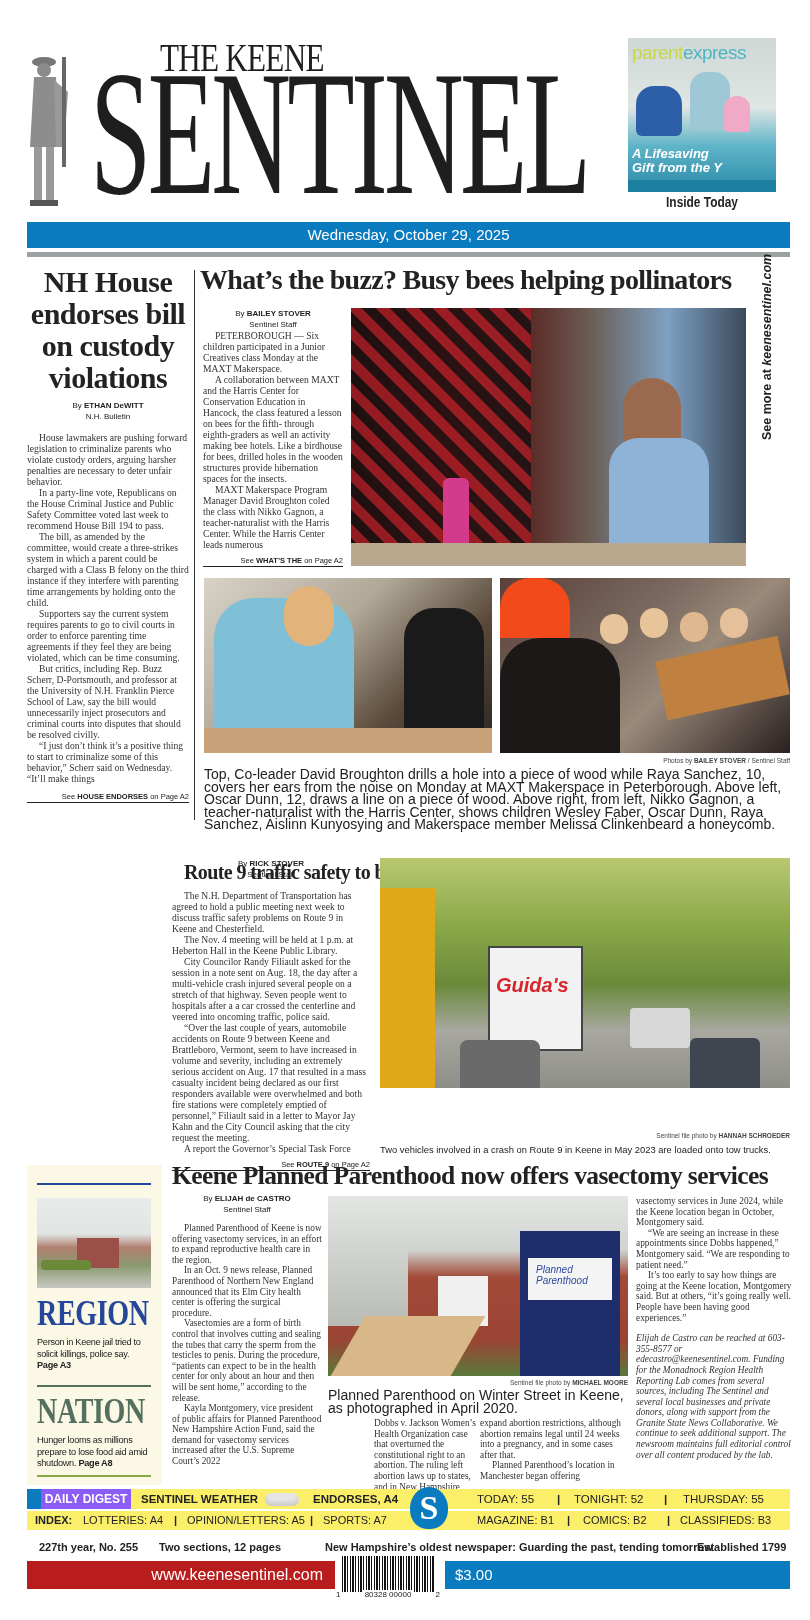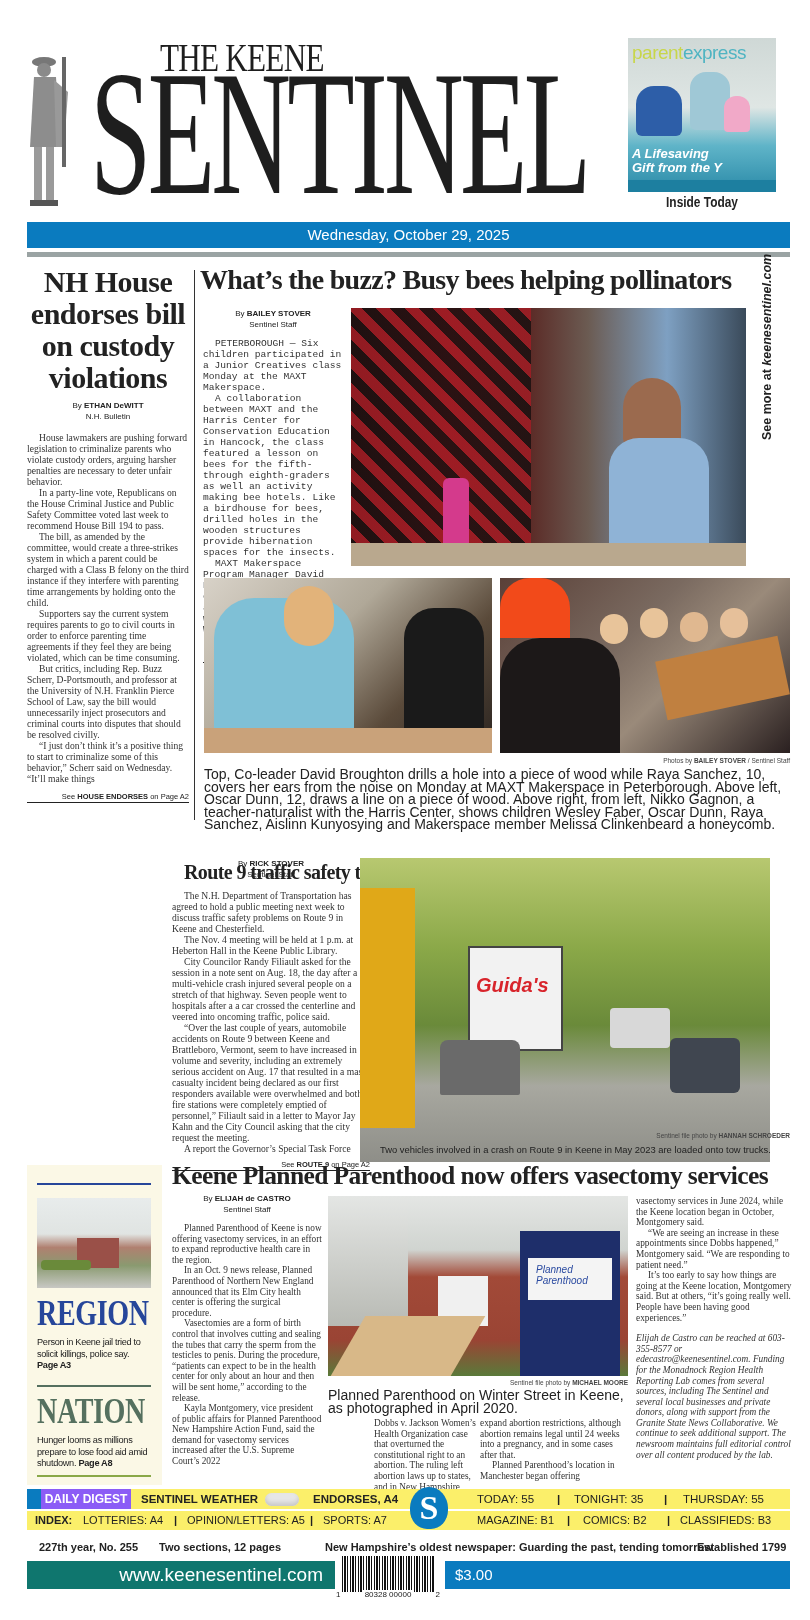--- a/index.html
+++ b/index.html
@@ -78,21 +78,21 @@
   </div>
 </div>
 <div class="abs" style="left:194px;top:270px;width:1px;height:550px;background:#333;"></div>
 
 <div class="abs headline" style="left:200px;top:263px;width:595px;font-size:28px;line-height:34px;white-space:nowrap;letter-spacing:-0.7px;">What’s the buzz? Busy bees helping pollinators</div>
 <div class="abs" style="left:203px;top:308px;width:140px;">
   <div class="byline">
     <span>By</span> <b>BAILEY STOVER</b><br>
     <span>Sentinel Staff</span>
   </div>
-  <div class="body-text" style="margin-top:8px;font-family:Liberation Mono, monospace;">
+  <div class="body-text" style="">
     <p>PETERBOROUGH — Six children participated in a Junior Creatives class Monday at the MAXT Makerspace.</p>
     <p>A collaboration between MAXT and the Harris Center for Conservation Education in Hancock, the class featured a lesson on bees for the fifth- through eighth-graders as well an activity making bee hotels. Like a birdhouse for bees, drilled holes in the wooden structures provide hibernation spaces for the insects.</p>
     <p>MAXT Makerspace Program Manager David Broughton coled the class with Nikko Gagnon, a teacher-naturalist with the Harris Center. While the Harris Center leads numerous</p>
   </div>
   <div class="see-more" style="margin-top:6px;">
     <span>See</span> <b>WHAT’S THE</b> <span>on Page A2</span>
   </div>
 </div>
 
 <div class="abs photo" style="left:351px;top:308px;width:395px;height:258px;background:linear-gradient(90deg,#3a1414 0%,#8c1d22 25%,#5b2a26 45%,#6b5b52 60%,#7ea0c2 80%,#3a4a5a 100%);">
@@ -136,21 +136,21 @@
     <p>The N.H. Department of Transportation has agreed to hold a public meeting next week to discuss traffic safety problems on Route 9 in Keene and Chesterfield.</p>
     <p>The Nov. 4 meeting will be held at 1 p.m. at Heberton Hall in the Keene Public Library.</p>
     <p>City Councilor Randy Filiault asked for the session in a note sent on Aug. 18, the day after a multi-vehicle crash injured several people on a stretch of that highway. Seven people went to hospitals after a a car crossed the centerline and veered into oncoming traffic, police said.</p>
     <p>“Over the last couple of years, automobile accidents on Route 9 between Keene and Brattleboro, Vermont, seem to have increased in volume and severity, including an extremely serious accident on Aug. 17 that resulted in a mass casualty incident being declared as our first responders available were overwhelmed and both fire stations were completely emptied of personnel,” Filiault said in a letter to Mayor Jay Kahn and the City Council asking that the city request the meeting.</p>
     <p>A report the Governor’s Special Task Force</p>
   </div>
   <div class="see-more" style="margin-top:6px;">
     <span>See</span> <b>ROUTE 9</b> <span>on Page A2</span>
   </div>
 </div>
-<div class="abs photo" style="left:360px;top:858px;width:410px;height:304px;background:linear-gradient(180deg,#b8c870 0%,#8aa848 30%,#6a8a3a 55%,#a8a8a0 75%,#8e8e88 100%);">
+<div class="abs photo" style="left:380px;top:858px;width:410px;height:230px;background:linear-gradient(180deg,#b8c870 0%,#8aa848 30%,#6a8a3a 55%,#a8a8a0 75%,#8e8e88 100%);">
   <div class="abs" style="left:0;top:30px;width:55px;height:240px;background:#e0a818;"></div>
   <div class="abs" style="left:108px;top:88px;width:95px;height:105px;background:#f2f2f2;border:2px solid #444;">
     <div class="abs" style="left:6px;top:26px;font-family:'Liberation Sans',sans-serif;font-weight:bold;font-style:italic;color:#d8242b;font-size:20px;">Guida's</div>
   </div>
   <div class="abs" style="left:80px;top:182px;width:80px;height:55px;background:#6a6a6a;border-radius:8px 8px 2px 2px;"></div>
   <div class="abs" style="left:250px;top:150px;width:60px;height:40px;background:#d8d8d8;border-radius:4px;"></div>
   <div class="abs" style="left:310px;top:180px;width:70px;height:55px;background:#404650;border-radius:6px;"></div>
 </div>
 <div class="abs credit" style="left:380px;top:1132px;width:410px;">
   <span>Sentinel file photo by</span> <b>HANNAH SCHROEDER</b>
@@ -219,21 +219,21 @@
 </div>
 
 <div class="abs sans" style="left:27px;top:1489px;width:763px;height:20px;background:#fbef6a;font-size:11.5px;font-weight:bold;line-height:20px;">
   <div class="abs" style="left:0;top:0;width:14px;height:20px;background:#0a7bbf;"></div>
   <div class="abs" style="left:14px;top:0;width:90px;height:20px;background:#8b5cf6;color:#fff;text-align:center;font-size:12px;">DAILY DIGEST</div>
   <span class="abs" style="left:114px;">SENTINEL WEATHER</span>
   <div class="abs" style="left:238px;top:4px;width:34px;height:13px;background:#e6e6e6;border-radius:10px;box-shadow:inset 0 -3px 4px #c8c8c8;"></div>
   <span class="abs" style="left:286px;">ENDORSES, A4</span>
   <span class="abs" style="left:450px;font-weight:normal;">TODAY: 55</span>
   <span class="abs" style="left:530px;">|</span>
-  <span class="abs" style="left:547px;font-weight:normal;">TONIGHT: 35</span>
+  <span class="abs" style="left:547px;font-weight:normal;">TONIGHT: 52</span>
   <span class="abs" style="left:637px;">|</span>
   <span class="abs" style="left:656px;font-weight:normal;">THURSDAY: 55</span>
 </div>
 <div class="abs sans" style="left:27px;top:1511px;width:763px;height:19px;background:#fbef6a;font-size:11px;line-height:19px;">
   <span class="abs" style="left:8px;font-weight:bold;">INDEX:</span>
   <span class="abs" style="left:56px;">LOTTERIES: A4</span>
   <span class="abs" style="left:147px;font-weight:bold;">|</span>
   <span class="abs" style="left:160px;">OPINION/LETTERS: A5</span>
   <span class="abs" style="left:283px;font-weight:bold;">|</span>
   <span class="abs" style="left:296px;">SPORTS: A7</span>
@@ -246,21 +246,21 @@
 <div class="abs serif" style="left:410px;top:1487px;width:38px;height:42px;background:#0a7bbf;border-radius:50% 50% 45% 45%;color:#fff;font-size:34px;font-weight:bold;text-align:center;line-height:42px;">
   <span>S</span>
 </div>
 
 <div class="abs sans" style="left:27px;top:1537px;width:763px;height:20px;font-size:11px;font-weight:bold;line-height:20px;transform-origin:left;">
   <span class="abs" style="left:12px;">227th year, No. 255</span>
   <span class="abs" style="left:132px;">Two sections, 12 pages</span>
   <span class="abs" style="left:298px;">New Hampshire’s oldest newspaper: Guarding the past, tending tomorrow</span>
   <span class="abs" style="left:670px;">Established 1799</span>
 </div>
-<div class="abs sans" style="left:27px;top:1561px;width:308px;height:28px;background:#0f766e;color:#fff;font-size:19px;line-height:28px;text-align:right;padding-right:12px;">
+<div class="abs sans" style="left:27px;top:1561px;width:308px;height:28px;background:#b91c1c;color:#fff;font-size:16px;line-height:28px;text-align:right;padding-right:12px;">
   <span>www.keenesentinel.com</span>
 </div>
 <div class="abs" style="left:342px;top:1556px;width:92px;height:36px;background:repeating-linear-gradient(90deg,#111 0 1px,#fff 1px 2px,#111 2px 4px,#fff 4px 5px,#111 5px 6px,#fff 6px 8px);">
 </div>
 <div class="abs sans" style="left:336px;top:1590px;width:104px;font-size:8px;line-height:9px;display:flex;justify-content:space-between;background:transparent;">
   <span>1</span>
   <span style="background:#fff;padding:0 2px;">80328 00000</span>
   <span>2</span>
 </div>
 <div class="abs sans" style="left:445px;top:1561px;width:345px;height:28px;background:#0a7bbf;color:#fff;font-size:15px;line-height:28px;padding-left:10px;">

